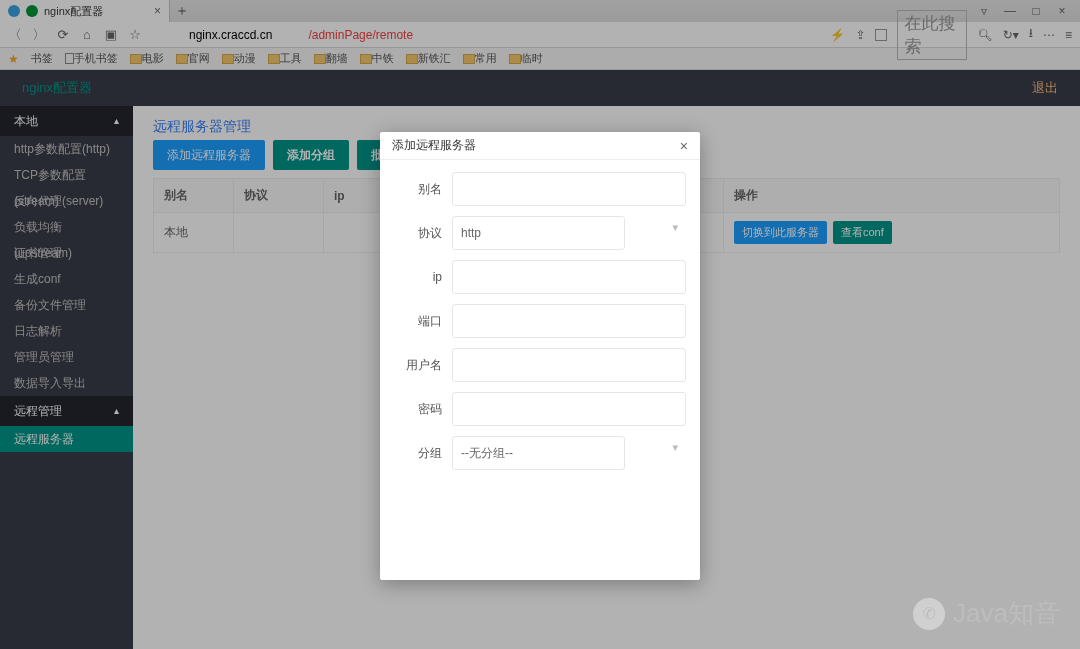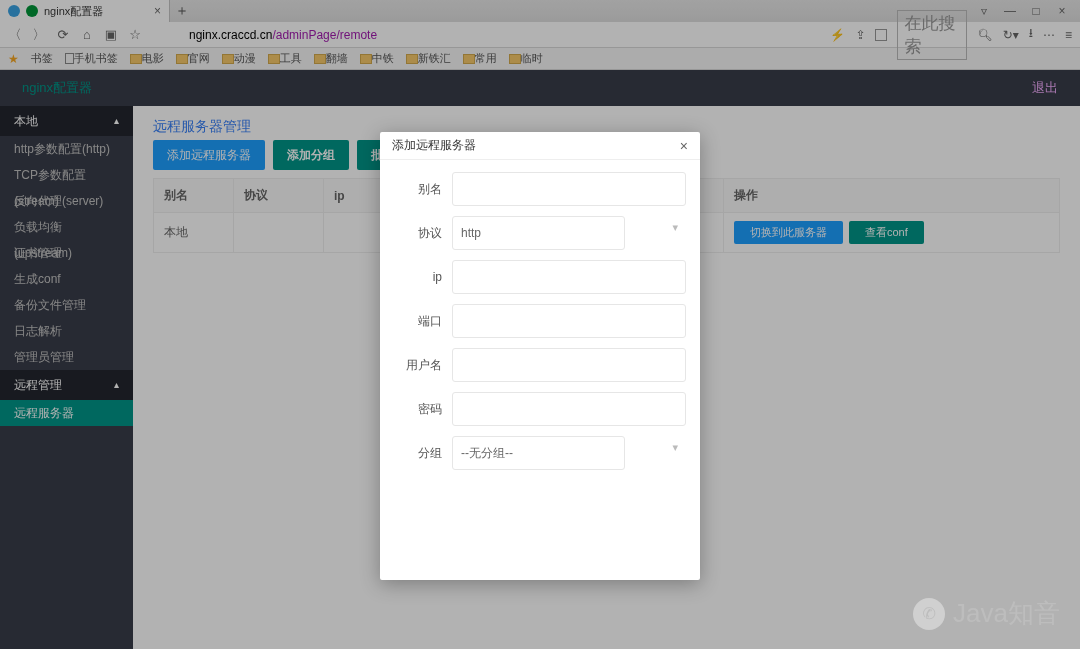--- a/index.html
+++ b/index.html
@@ -11,21 +11,21 @@
     .tab .fav { width: 12px; height: 12px; border-radius: 50%; background: #009639; display: inline-block; }
     .tab .close { margin-left: auto; font-size: 12px; color: #6a6a6a; }
     .newtab { width: 24px; text-align: center; font-size: 14px; color: #555; }
     .winctl { margin-left: auto; display: flex; gap: 10px; padding: 0 10px; font-size: 12px; color: #666;}
     .winctl span { width: 16px; text-align: center; }
 
     .addrbar { height: 26px; background: #fff; display: flex; align-items: center; padding: 0 8px; gap: 10px; font-size: 12px; border-bottom: 1px solid #d9d9d9; color: #666; }
     .addrbar .nav-ico { width: 14px; text-align: center; font-size: 13px; }
     .url { flex: 1; color: #3a3a3a; }
     .url .host { color: #000; padding-left: 37px; }
-    .url .path { color: #a21caf; }
+    .url .path { color: #ef4444; margin-left: 36px; }
     .right-ico { display:flex; align-items:center; gap:10px; font-size:12px; color:#666; }
     .searchbox { border:1px solid #bbb; padding:1px 6px; font-size:17px; color:#999; width:70px;}
 
     .bookbar { height: 22px; background: #f6f6f6; border-bottom: 1px solid #d9d9d9; display: flex; align-items: center; padding: 0 8px; gap: 12px; font-size: 11px; color: #555; }
     .bookbar .star { color: #f5a623; font-size: 12px; }
     .bm { display: flex; align-items: center; gap: 0; }
     .folder { width: 12px; height: 10px; background: #f6c96a; border: 1px solid #d3a94d; display: inline-block; }
 
     
     .app-header { height: 36px; background: #393D49; color: #999; display: flex; align-items: center; padding: 0 22px; font-size: 13px; justify-content: space-between; }
@@ -43,21 +43,21 @@
     .page-title { font-size: 14px; color: #3b82f6; margin-bottom: 4px; }
     .btn-row { display: flex; gap: 8px; margin-bottom: 8px; }
     .btn { font-size: 12px; color: #fff; height: 30px; padding: 0 14px; border: none; border-radius: 2px; cursor: pointer; }
     .btn.primary { background: #1E9FFF; }
     .btn.green { background: #009688; font-weight: bold; }
 
     .tbl { width: 100%; border-collapse: collapse; font-size: 12px; }
     .tbl th, .tbl td { border: 1px solid #eee; text-align: left; padding: 8px 10px; color: #666; background: #fafafa;}
     .tbl td { background: #fff; }
     .tbl .act-cell { display:flex; gap:6px;}
-    .sm-btn { font-size:11px; color:#fff; padding:4px 16px; border-radius:2px; border:none; cursor:pointer; }
+    .sm-btn { font-size:11px; color:#fff; padding:4px 8px; border-radius:2px; border:none; cursor:pointer; }
     .sm-btn.blue { background:#1E9FFF;}
     .sm-btn.green { background:#009688;}
 
     
     .modal-mask { position: absolute; left:0; top:0; right:0; bottom:0; background: rgba(0,0,0,0.3); display:flex; justify-content:center; pointer-events:none;}
     .modal { margin-top: 132px; width: 320px; background:#fff; border-radius:2px; box-shadow: 0 4px 20px rgba(0,0,0,0.3); pointer-events:auto; display:flex; flex-direction:column; height: 448px;}
     .modal-hd { height: 28px; font-size: 12px; color:#333; display:flex; align-items:center; justify-content:space-between; padding: 0 12px; border-bottom:1px solid #eee;}
     .modal-hd .x { font-size:14px; color:#666; cursor:pointer;}
     .modal-bd { padding: 12px 14px; }
     .frow { display:flex; align-items:center; margin-bottom: 10px; }
@@ -152,38 +152,39 @@
       <span>常用</span>
     </span>
   <span class="bm">
       <span class="folder"></span>
       <span>临时</span>
     </span>
 </div>
 
 <div class="app-header">
   <span class="brand">nginx配置器</span>
-  <span style="color:#f0abfc">退出</span>
+  <span style="color:#fdba74">退出</span>
 </div>
 
 <div class="app-body">
   <div class="sidebar">
     <div class="side-group">
       <span>本地</span>
         <span class="arrow-up">▴</span>
     </div>
     <div class="side-item">http参数配置(http)</div>
     <div class="side-item">TCP参数配置(stream)</div>
     <div class="side-item">反向代理(server)</div>
     <div class="side-item">负载均衡(upstream)</div>
     <div class="side-item">证书管理</div>
     <div class="side-item">生成conf</div>
     <div class="side-item">备份文件管理</div>
     <div class="side-item">日志解析</div>
     <div class="side-item">管理员管理</div>
+    <div class="side-item">数据导入导出</div>
     <div class="side-group">
       <span>远程管理</span>
         <span class="arrow-up">▴</span>
     </div>
     <div class="side-item active">远程服务器</div>
   </div>
 
   <div class="content">
     <div class="page-title">远程服务器管理</div>
     <div class="btn-row">

